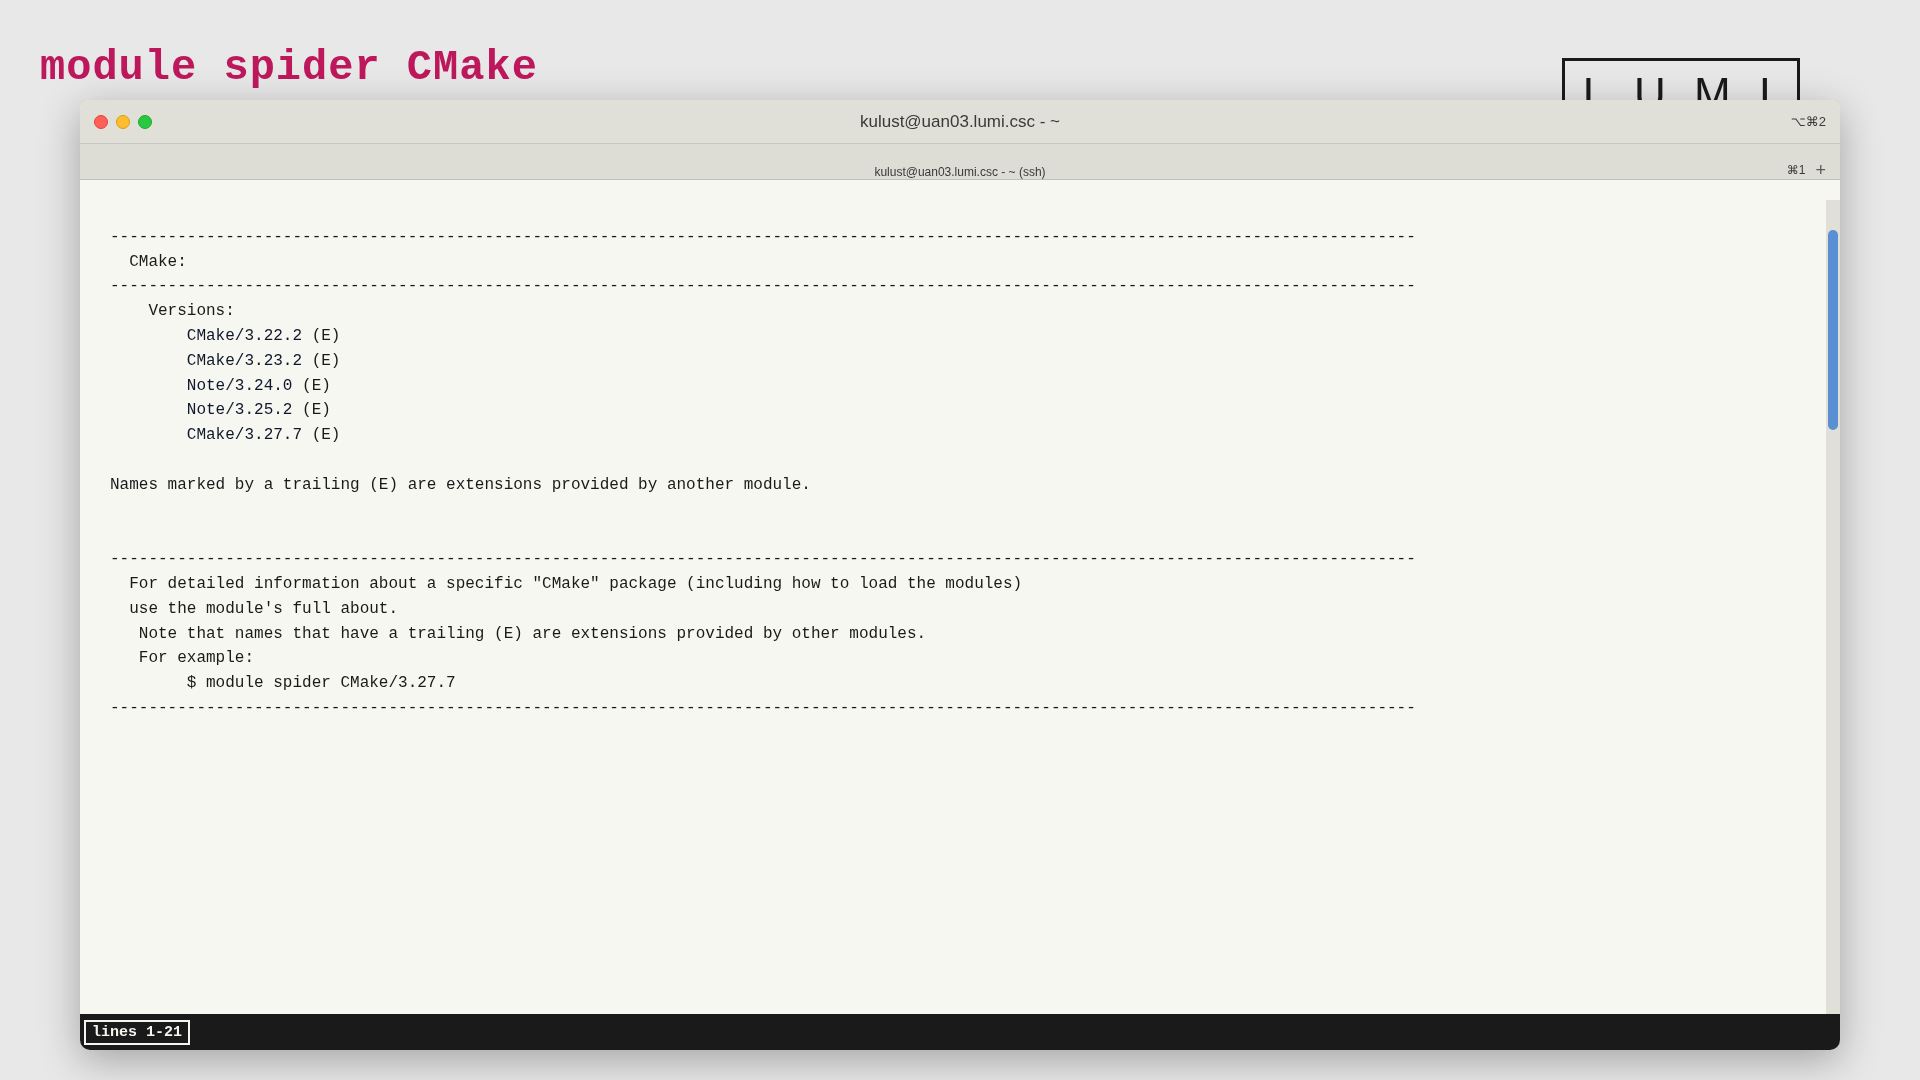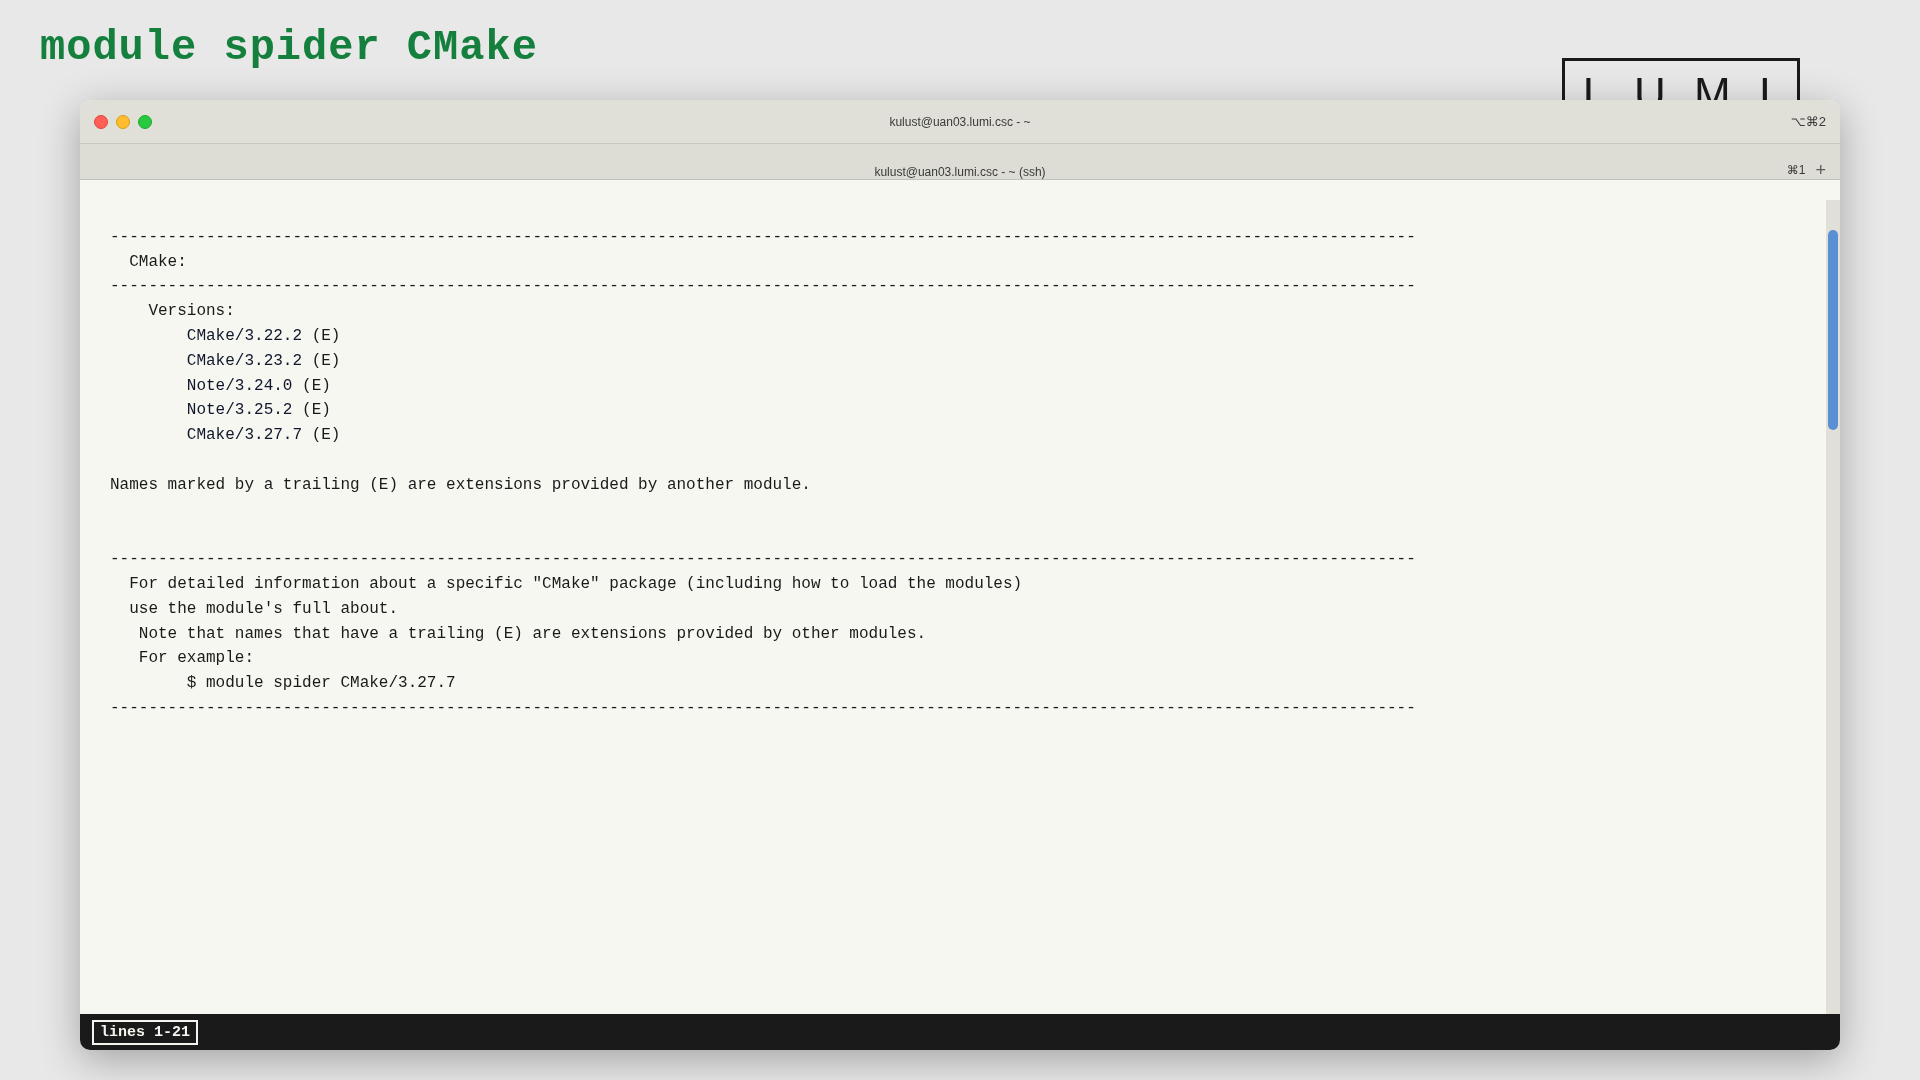--- a/index.html
+++ b/index.html
@@ -9,26 +9,26 @@
       height: 1080px;
       background: #e8e8e8;
       font-family: -apple-system, BlinkMacSystemFont, sans-serif;
       position: relative;
       overflow: hidden;
     }
 
     
     .page-title {
       position: absolute;
-      top: 24px;
+      top: 44px;
       left: 40px;
       font-family: 'Courier New', Courier, monospace;
       font-size: 42px;
       font-weight: bold;
-      color: #15803d;
+      color: #be185d;
       letter-spacing: 1px;
     }
 
     
     .lumi-logo {
       position: absolute;
       top: 18px;
       right: 120px;
       display: flex;
       align-items: flex-start;
@@ -96,21 +96,21 @@
     .traffic-light.maximize { background: #28c840; border: 1px solid #1aab29; }
 
     .title-bar-center {
       position: absolute;
       left: 50%;
       transform: translateX(-50%);
       text-align: center;
     }
 
     .title-main {
-      font-size: 12px;
+      font-size: 17px;
       color: #3a3a3a;
       font-weight: 500;
     }
 
     .title-bar-right {
       position: absolute;
       right: 14px;
       display: flex;
       align-items: center;
       gap: 14px;
@@ -191,21 +191,21 @@
       top: 30px;
       left: 2px;
     }
 
     
     .status-bar {
       background: #1a1a1a;
       height: 36px;
       display: flex;
       align-items: center;
-      padding: 0 12px;
+      padding: 0 4px;
       flex-shrink: 0;
     }
 
     .status-badge {
       background: #1a1a1a;
       color: #f5f5f0;
       font-family: 'Courier New', Courier, monospace;
       font-size: 15px;
       font-weight: bold;
       padding: 2px 6px;

